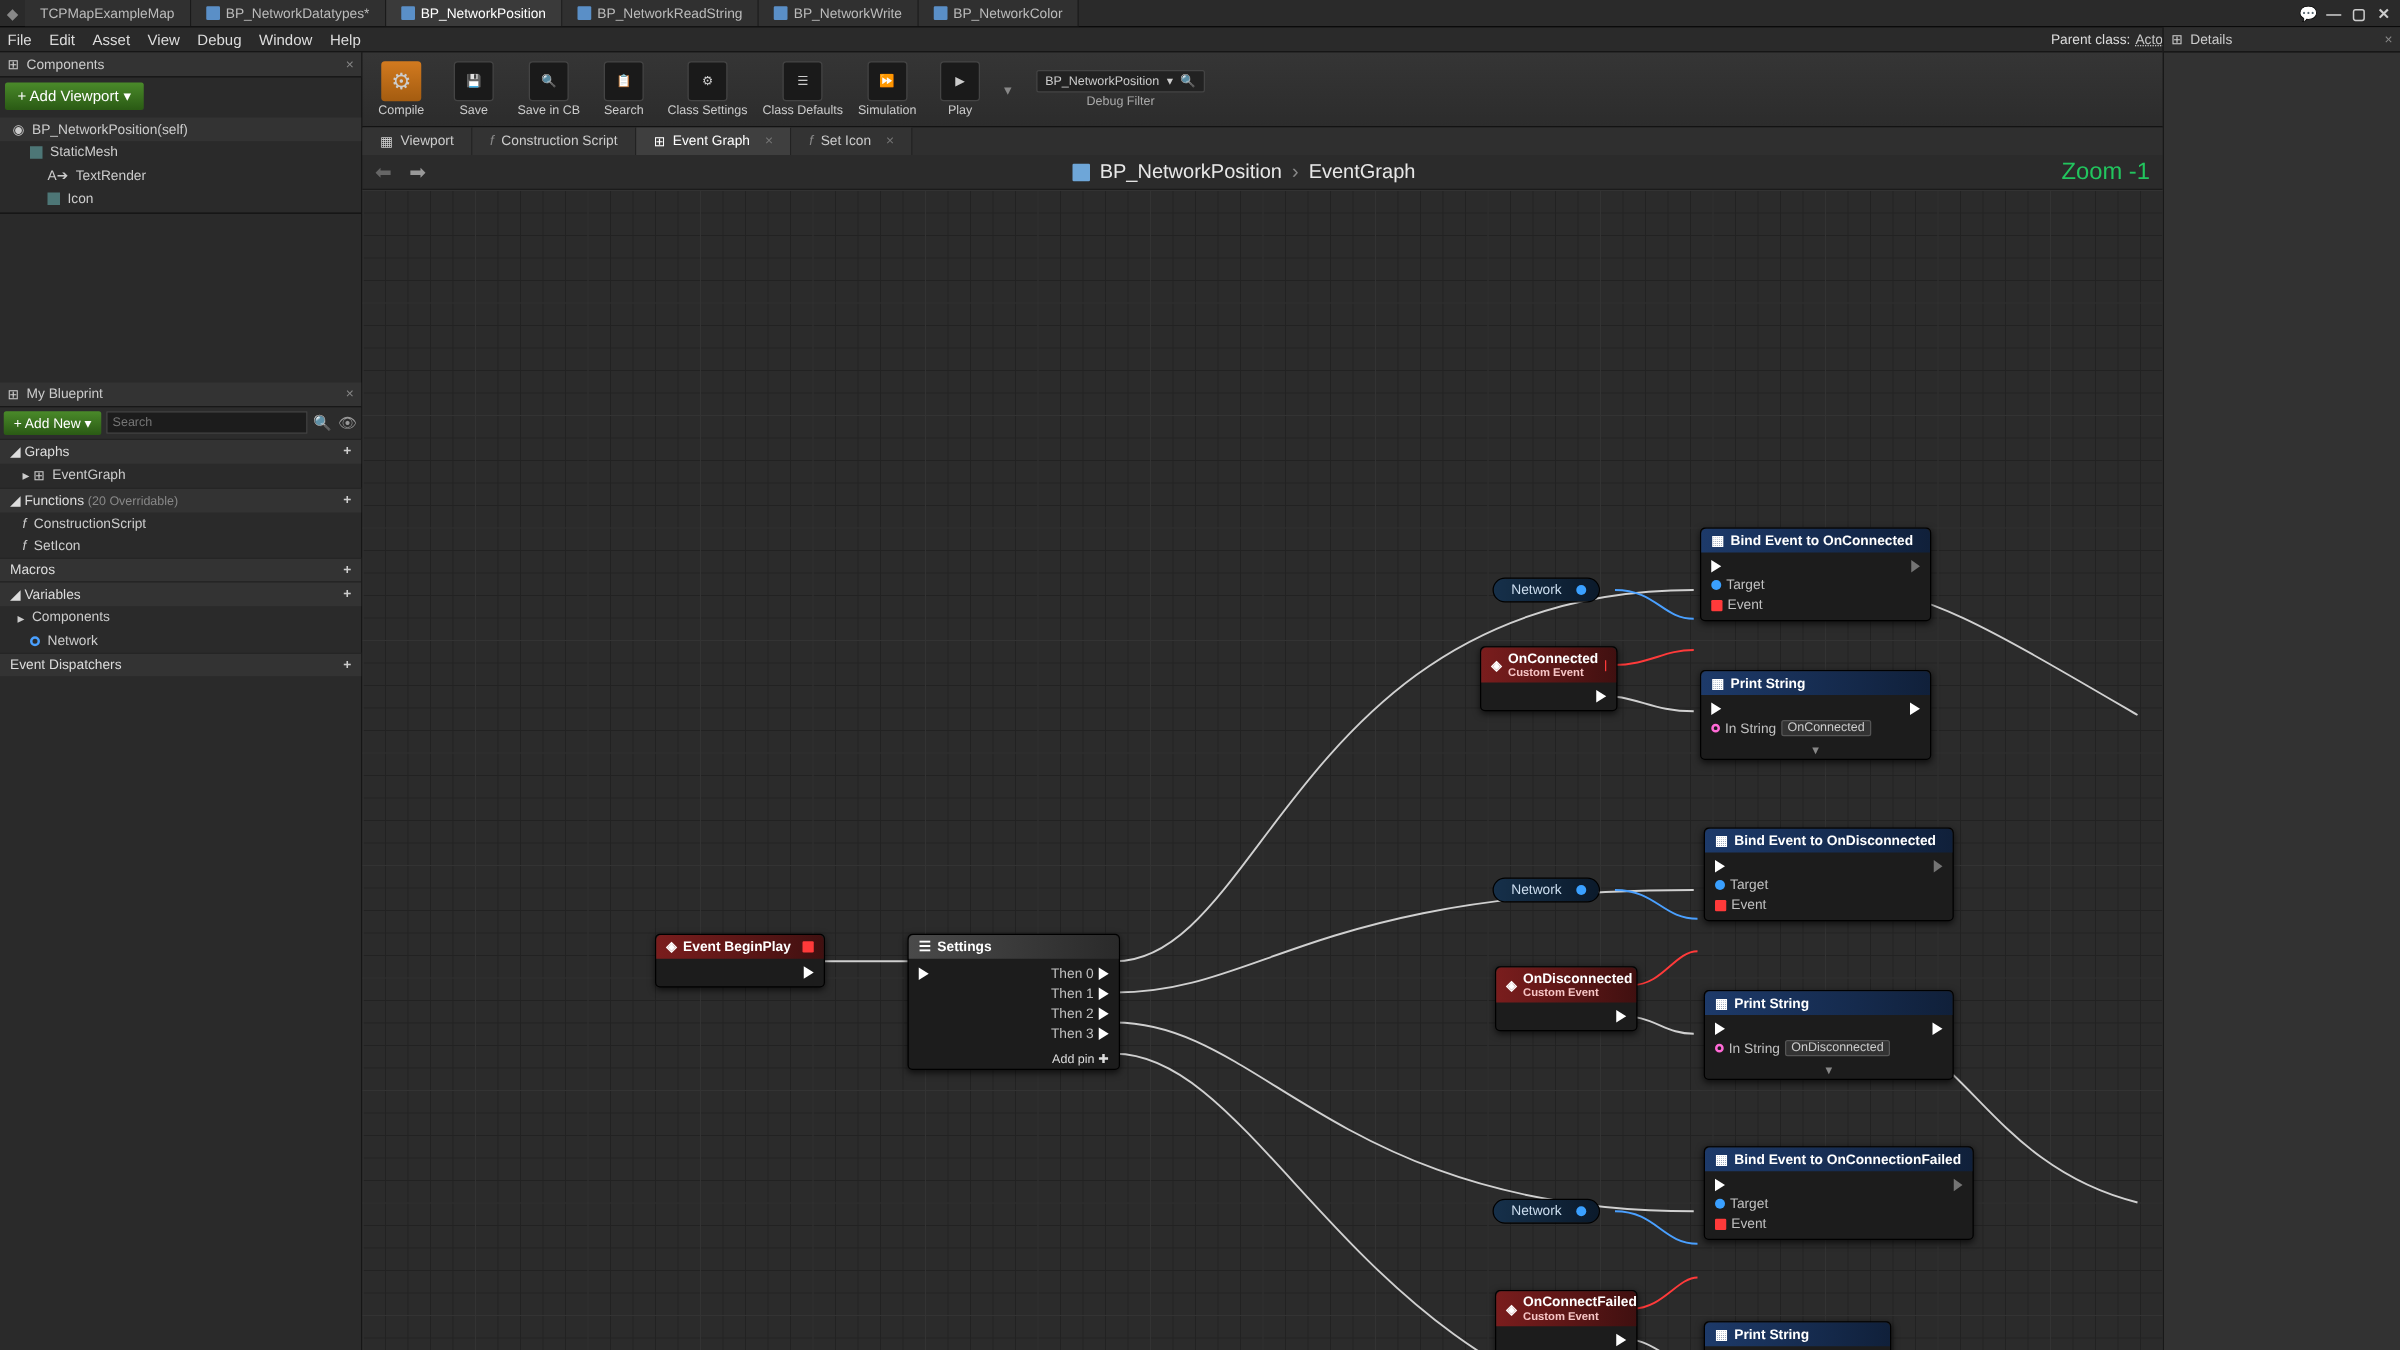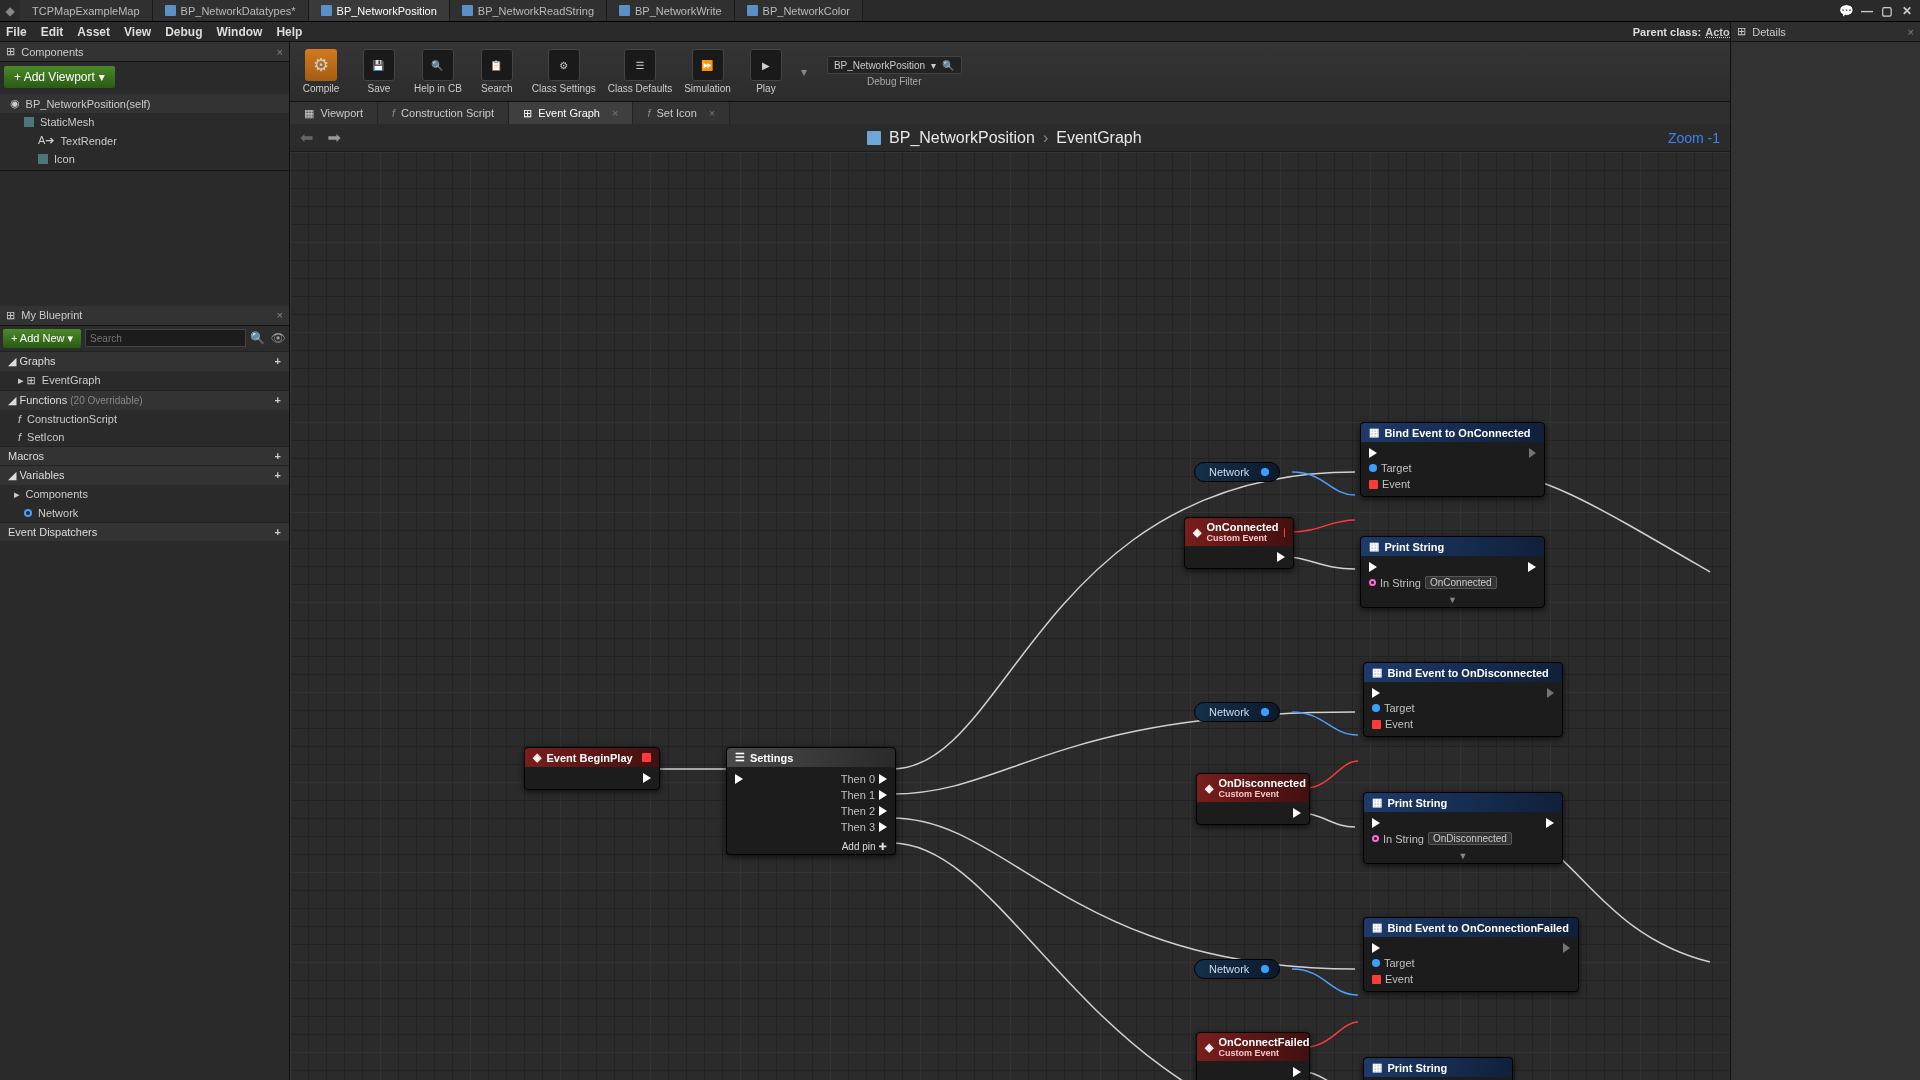--- a/index.html
+++ b/index.html
@@ -10,21 +10,21 @@
 .top-tab { display:flex; align-items:center; padding:0 12px; background:#303030; border-right:1px solid #1a1a1a; font-size:11px; color:#bbb; cursor:pointer; gap:5px; }
 .top-tab.active { background:#3a3a3a; color:#fff; }
 .top-tab .bp-ico { width:11px; height:11px; background:#5a8fc7; border-radius:1px; display:inline-block; }
 .top-tab-spacer { flex:1; }
 .win-btns { display:flex; align-items:center; gap:2px; padding:0 4px; }
 .win-btn { width:18px; height:16px; display:flex; align-items:center; justify-content:center; color:#ccc; font-weight:bold; cursor:pointer;}
 .ue-logo { width:20px; display:flex; align-items:center; justify-content:center; color:#888; }
 
 
 .menubar { height:20px; background:#2a2a2a; display:flex; align-items:center; padding:0 6px; gap:14px; font-size:12px; border-bottom:1px solid #111; }
-.menubar span { cursor:pointer; color:#ddd;font-weight:bold; }
+.menubar span { cursor:pointer; color:#ddd; }
 .parent-class { margin-left:auto; font-size:11px; color:#aaa; display:flex; gap:4px; align-items:center; }
 .parent-class .actor { text-decoration:underline dotted; color:#c9c9c9; }
 .search-help { width:170px; height:15px; background:#1c1c1c; border:1px solid #444; font-size:10px; padding:0 4px; color:#888; display:flex; align-items:center; justify-content:space-between; margin-left:6px; }
 
 
 .toolbar { height:60px; background:linear-gradient(#353535,#2c2c2c); border-bottom:1px solid #111; display:flex; align-items:center; padding:0 8px; gap:12px; position:relative; }
 .tb-btn { display:flex; flex-direction:column; align-items:center; justify-content:center; gap:2px; font-size:10px; color:#ccc; cursor:pointer; min-width:46px; }
 .tb-ico { width:32px; height:32px; border-radius:3px; display:flex; align-items:center; justify-content:center; }
 .tb-ico.compile { background:linear-gradient(#d27a1f,#a45c10); font-size:18px; }
 .tb-ico.dark { background:#1a1a1a; border:1px solid #444; }
@@ -66,21 +66,21 @@
 .gtab { display:flex; align-items:center; padding:0 14px; background:#333; font-size:11px; color:#ccc; border-right:1px solid #222; cursor:pointer; gap:6px;}
 .gtab.active { background:#3f3f3f; color:#fff; }
 .gtab .fi { font-style:italic; color:#888; }
 .gtab .xb { color:#777; margin-left:6px; cursor:pointer;}
 .gtab-strip { flex:1; }
 
 .breadcrumb { height:28px; background:#2b2b2b; display:flex; align-items:center; padding:0 10px; gap:14px; font-size:13px; color:#ccc; border-bottom:1px solid #1b1b1b;}
 .breadcrumb .nav-arrow { color:#666; cursor:pointer; font-size:16px; }
 .breadcrumb .crumbs { flex:1; display:flex; align-items:center; justify-content:center; gap:8px; color:#e8e8e8; font-size:16px; }
 .breadcrumb .ico-sq{ width:14px;height:14px; background:#6ea6d8; display:inline-block; border-radius:1px;}
-.breadcrumb .zoom { color:#3b82f6; font-size:14px; }
+.breadcrumb .zoom { color:#22c55e; font-size:19px; }
 
 .canvas { position:absolute; left:0; right:0; top:50px; bottom:0; background:#2b2b2b;
   background-image:linear-gradient(#333 1px, transparent 1px),linear-gradient(90deg,#333 1px, transparent 1px),linear-gradient(#222 1px, transparent 1px),linear-gradient(90deg,#222 1px, transparent 1px);
   background-size:90px 90px,90px 90px,18px 18px,18px 18px;
   overflow:hidden;
 }
 .watermark { position:absolute; right:14px; bottom:2px; font-size:48px; font-weight:800; color:rgba(200,200,200,0.07); letter-spacing:2px; }
 
 
 .comment-box { position:absolute; background:rgba(0,0,0,.6); padding:6px 10px; color:#fff; font-weight:600; font-size:18px; border:1px solid #000; }
@@ -237,21 +237,21 @@
   <div class="tb-btn">
       <div class="tb-ico compile">⚙</div>
       <span>Compile</span>
     </div>
   <div class="tb-btn">
       <div class="tb-ico dark">💾</div>
       <span>Save</span>
     </div>
   <div class="tb-btn">
       <div class="tb-ico dark">🔍</div>
-      <span>Help in CB</span>
+      <span>Save in CB</span>
     </div>
   <div class="tb-btn">
       <div class="tb-ico dark">📋</div>
       <span>Search</span>
     </div>
   <div class="tb-btn">
       <div class="tb-ico dark">⚙</div>
       <span>Class Settings</span>
     </div>
   <div class="tb-btn">

